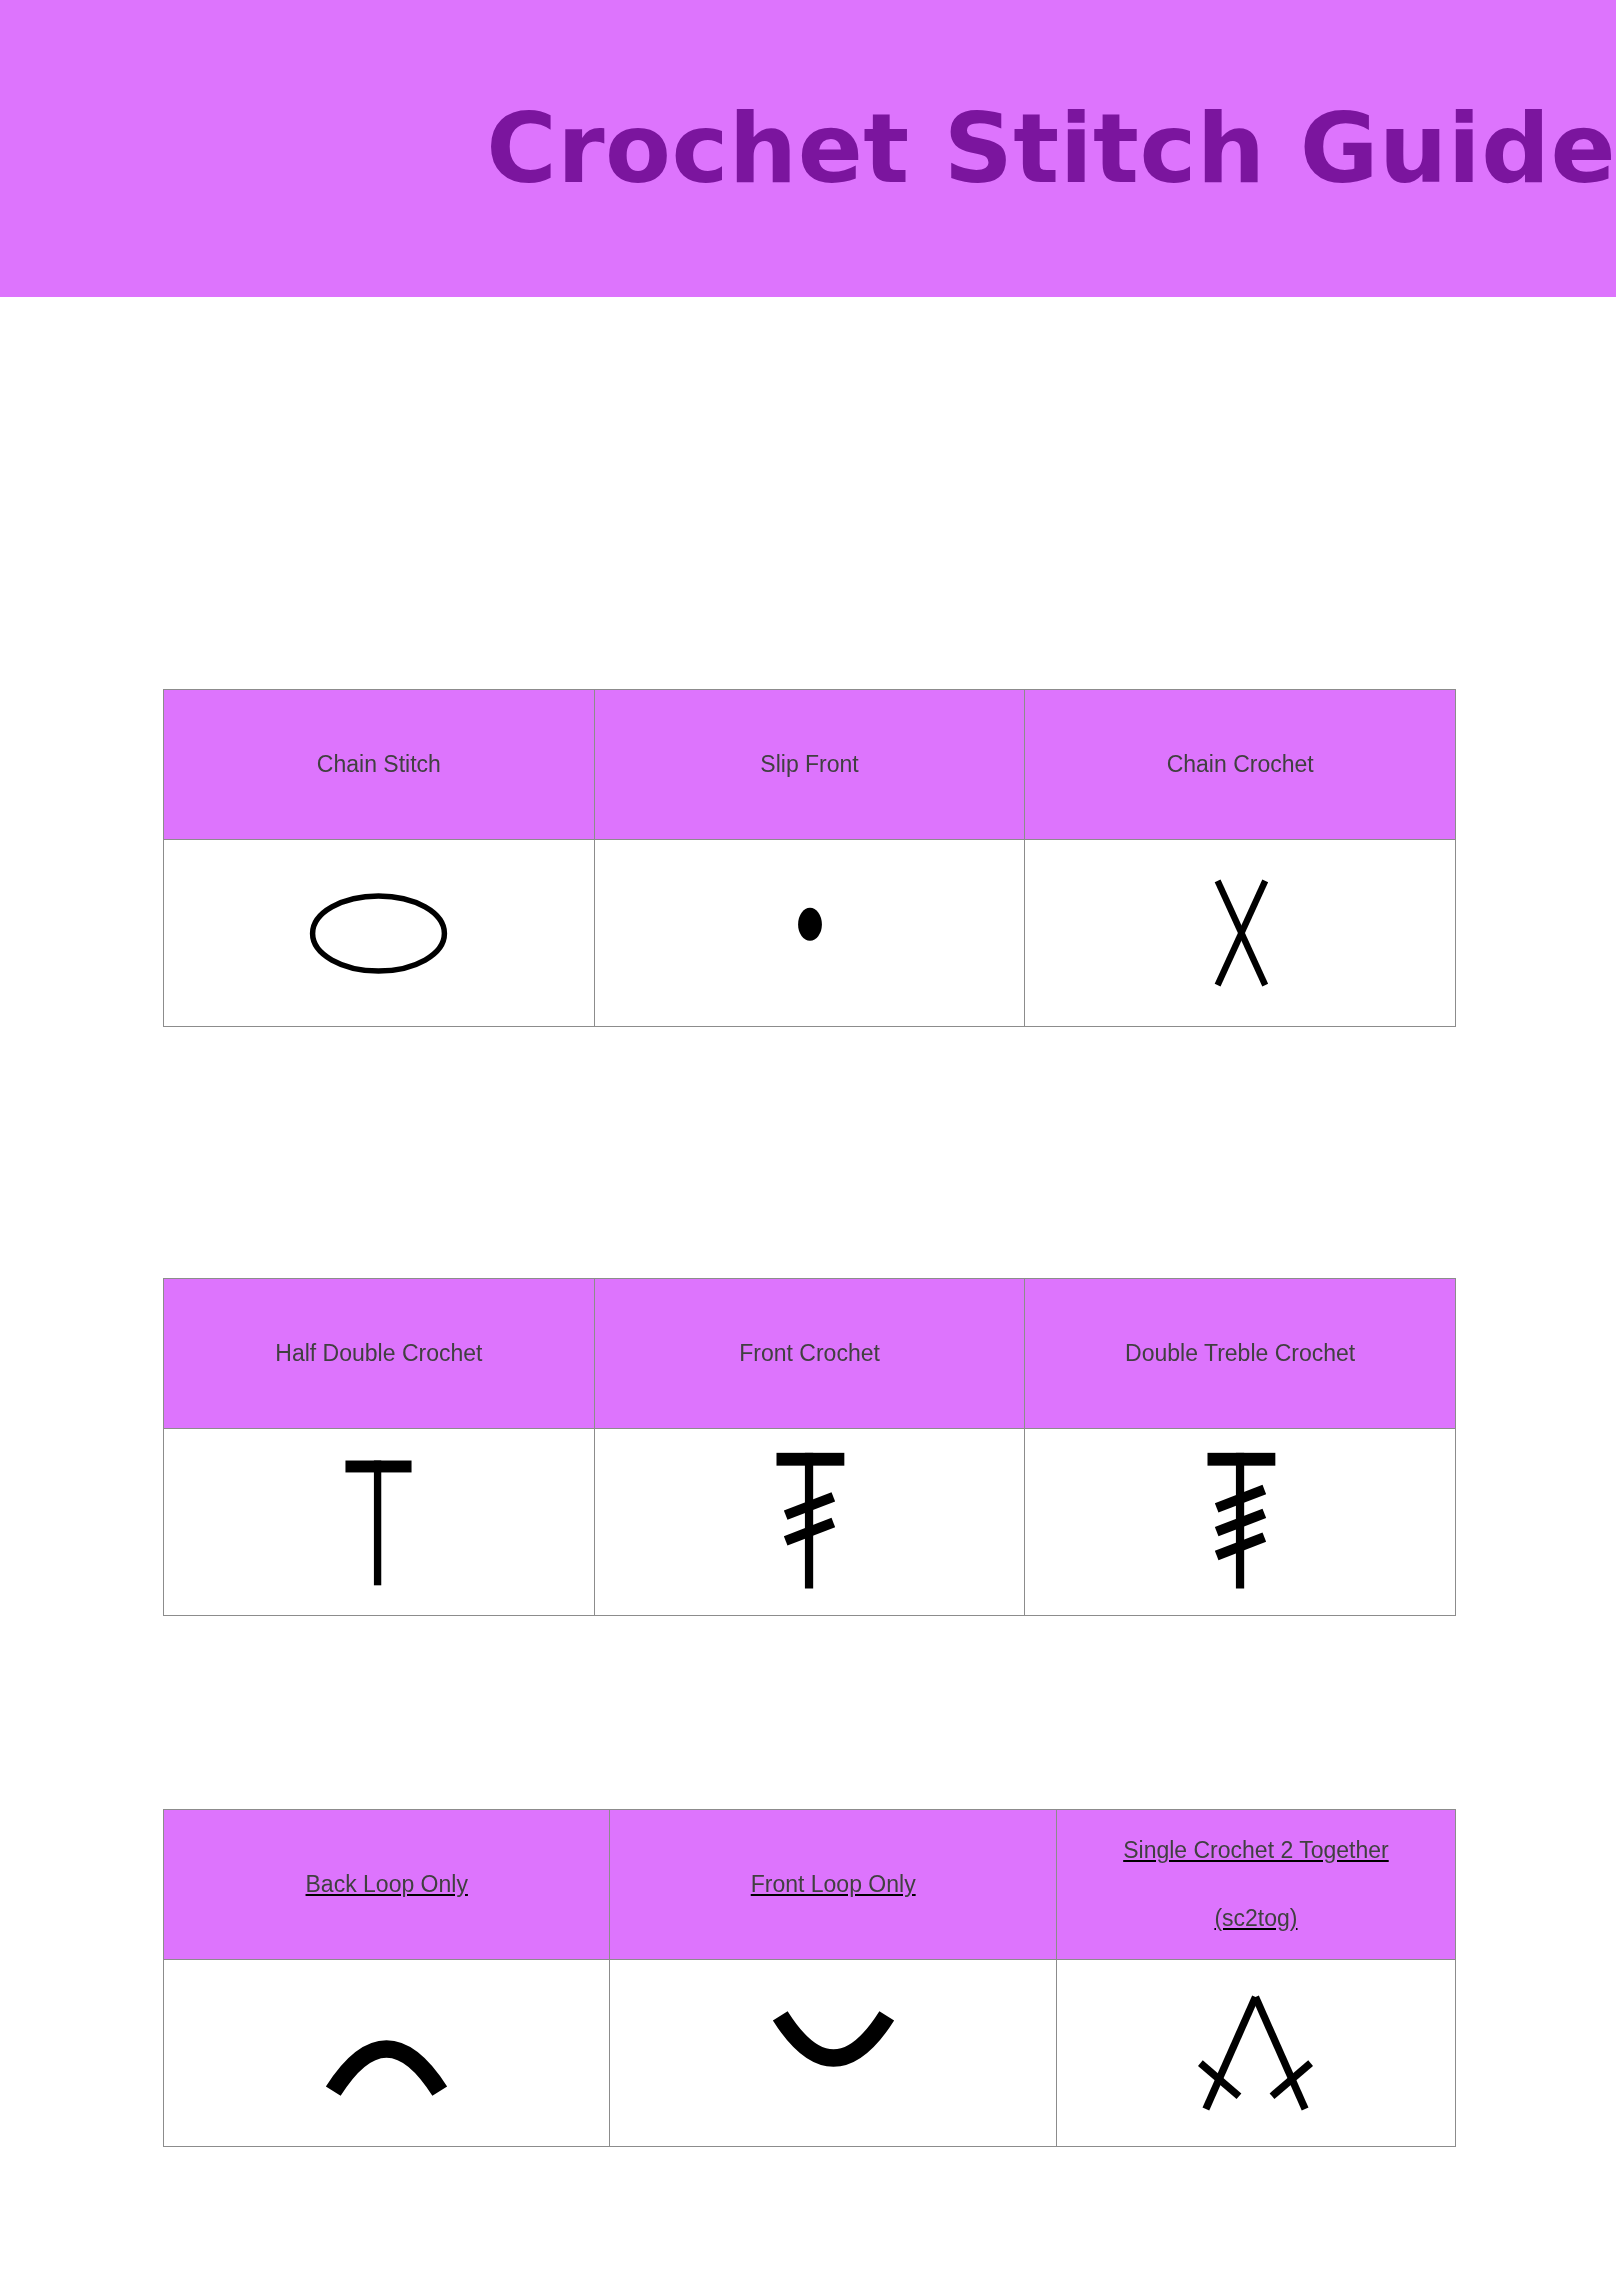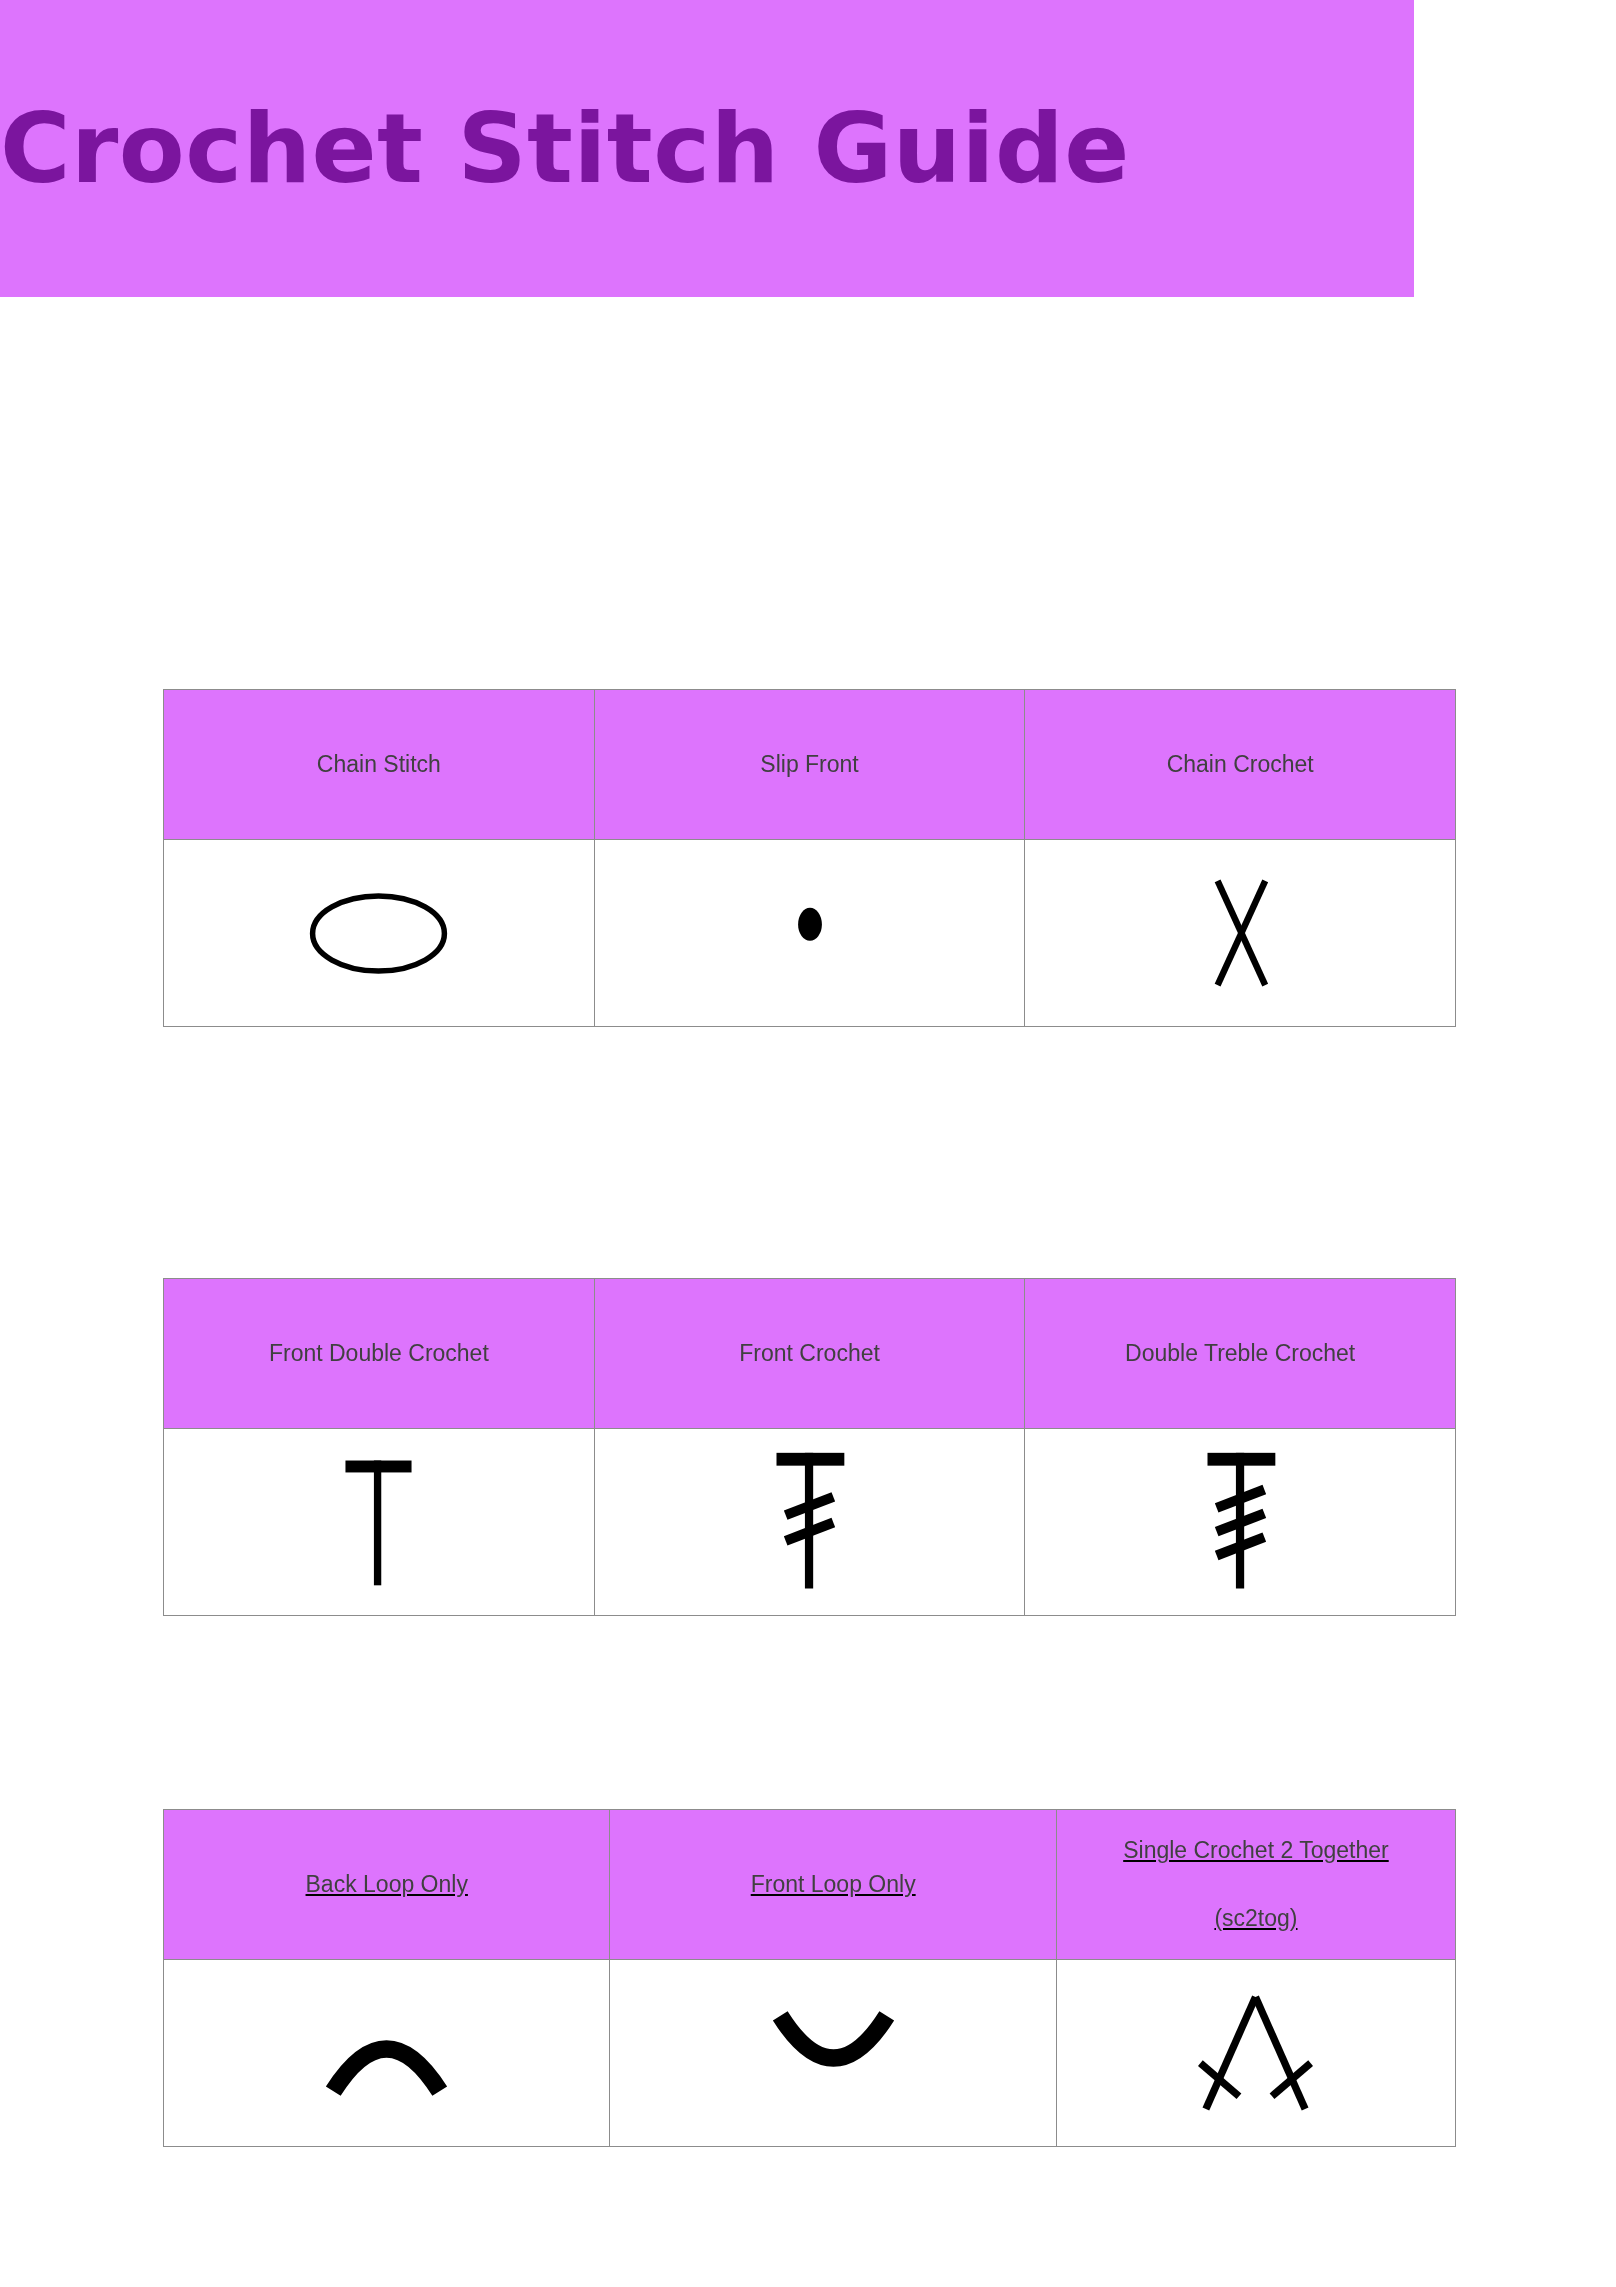--- a/index.html
+++ b/index.html
@@ -10,26 +10,26 @@
   body {
     width: 1616px;
     height: 2288px;
     font-family: "Liberation Sans", sans-serif;
     position: relative;
     overflow: hidden;
   }
 
   
   .banner {
-    width: 1414px;
+    width: 1616px;
     height: 297px;
     background: #dd74fd;
     display: flex;
     align-items: center;
-    justify-content: flex-start;
+    justify-content: flex-end;
     box-sizing: border-box;
   }
   .banner-title {
     color: #7b159e;
     font-size: 96px;
     font-weight: bold;
     letter-spacing: 0.5px;
     line-height: 1;
     font-family: "DejaVu Sans", sans-serif;
     white-space: nowrap;
@@ -135,21 +135,21 @@
           </div>
         </td>
       </tr>
     </tbody>
   </table>
 
   <table class="stitch-table" id="table-2">
     <thead>
       <tr>
         <td style="width:33.34%">
-          <span>Front Double Crochet</span>
+          <span>Half Double Crochet</span>
         </td>
         <td style="width:33.33%">
           <span>Front Crochet</span>
         </td>
         <td style="width:33.33%">
           <span>Double Treble Crochet</span>
         </td>
       </tr>
     </thead>
     <tbody>

